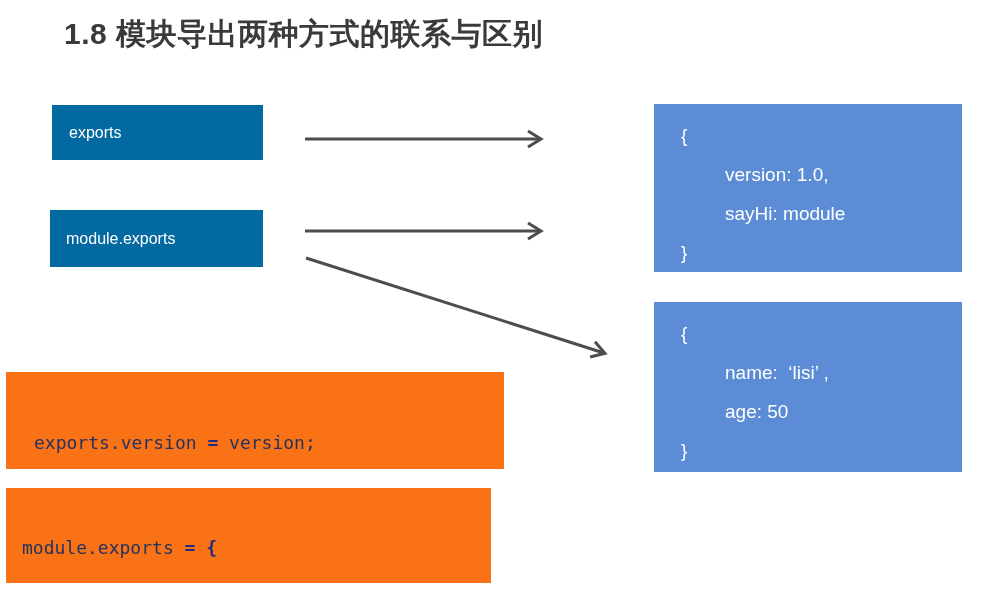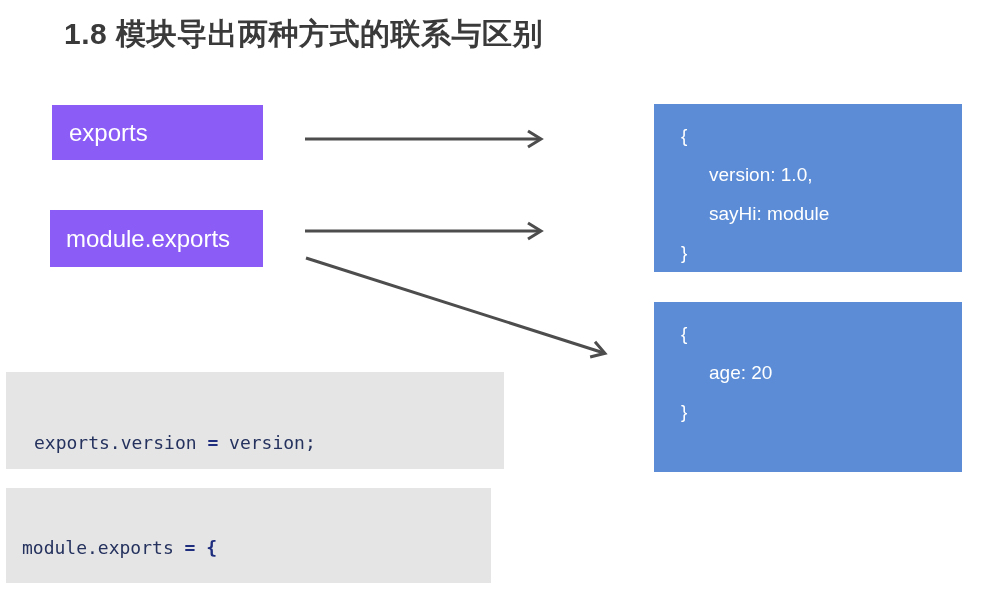--- a/index.html
+++ b/index.html
@@ -5,36 +5,36 @@
   html,body{margin:0;padding:0;background:#ffffff;}
   #slide{
     position:relative;width:985px;height:596px;background:#ffffff;overflow:hidden;
     font-family:"Liberation Sans",sans-serif;
   }
   .title{
     position:absolute;left:64px;top:14px;width:860px;
     font-size:30px;font-weight:700;color:#3a3a3a;letter-spacing:0.5px;
   }
   .label-box{
-    position:absolute;background:#8b5cf6;color:#ffffff;
-    display:flex;align-items:center;font-size:24px;
+    position:absolute;background:#0369a1;color:#ffffff;
+    display:flex;align-items:center;font-size:16px;
   }
   #box-exports{left:52px;top:105px;width:194px;height:55px;padding-left:17px;}
   #box-module-exports{left:50px;top:210px;width:197px;height:57px;padding-left:16px;}
   .object-box{
     position:absolute;background:#5b8cd5;color:#ffffff;font-size:19px;
     padding-top:12px;
   }
   #object-box-1{left:654px;top:104px;width:308px;height:156px;}
   #object-box-2{left:654px;top:302px;width:308px;height:158px;}
   .obj-line{line-height:39px;white-space:pre;}
   .obj-line.brace{padding-left:27px;}
-  .obj-line.prop{padding-left:55px;}
+  .obj-line.prop{padding-left:71px;}
   .code-box{
-    position:absolute;background:#e5e5e5;
+    position:absolute;background:#f97316;
     font-family:"DejaVu Sans Mono","Liberation Mono",monospace;
     color:#25325e;font-size:18px;white-space:pre;
   }
   #code-box-1{left:6px;top:372px;width:470px;height:87px;padding:10px 0 0 28px;}
   #code-box-1 .code-line{line-height:37px;}
   #code-box-2{left:6px;top:488px;width:469px;height:91px;padding:4px 0 0 16px;}
   #code-box-2 .code-line{line-height:27px;}
   .tok-op{font-weight:700;color:#1f2d7e;}
   #arrow-layer{position:absolute;left:0;top:0;width:985px;height:596px;pointer-events:none;}
 </style>
@@ -66,21 +66,22 @@
 
   <div id="object-box-1" class="object-box">
     <div class="obj-line brace">{</div>
     <div class="obj-line prop">version: 1.0,</div>
     <div class="obj-line prop">sayHi: module</div>
     <div class="obj-line brace">}</div>
   </div>
 
   <div id="object-box-2" class="object-box">
     <div class="obj-line brace">{</div>
-    <div class="obj-line prop">age: 20</div>
+    <div class="obj-line prop">name:  ‘lisi’ ,</div>
+    <div class="obj-line prop">age: 50</div>
     <div class="obj-line brace">}</div>
   </div>
 
   <div id="code-box-1" class="code-box">
     <div class="code-line"><span>exports.version </span><span class="tok-op">=</span><span> version;</span></div>
     <div class="code-line"><span>module.exports.version </span><span class="tok-op">=</span><span> version;</span></div>
   </div>
 
   <div id="code-box-2" class="code-box">
     <div class="code-line"><span>module.exports </span><span class="tok-op">= {</span></div>

